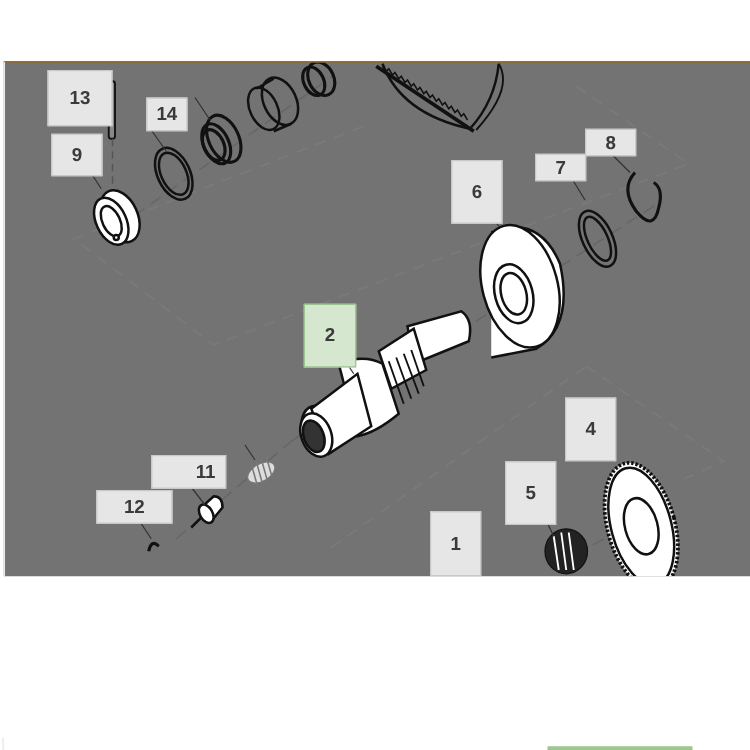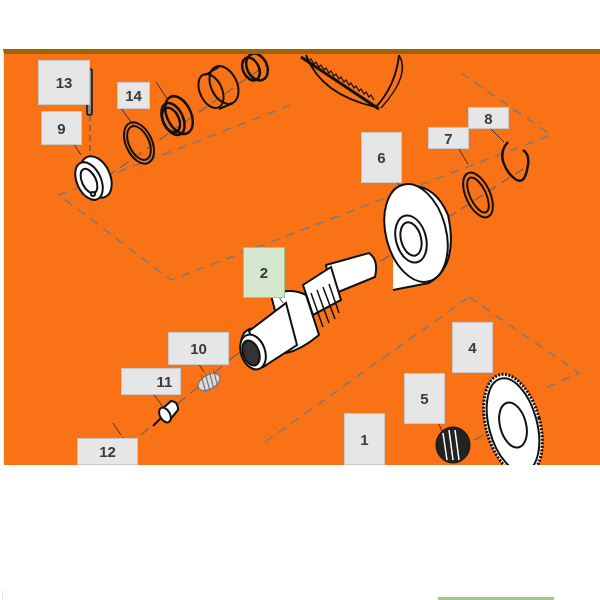--- a/index.html
+++ b/index.html
@@ -1,17 +1,17 @@
 <!DOCTYPE html>
 <html><head>
 <meta charset="utf-8">
 <style>
   html, body { margin:0; padding:0; background:#ffffff; }
   body { width:600px; height:600px; position:relative; overflow:hidden; font-family:"Liberation Sans", sans-serif; }
-  .viewer { position:absolute; left:3px; top:49px; width:597px; height:411px; border-left:1px solid #ececec; border-top:5px solid #a16207; background:#f97316; overflow:hidden; }
+  .viewer { position:absolute; left:3px; top:49px; width:597px; height:411px; border-left:1px solid #ececec; border-top:1px solid #a16207; background:#737373; overflow:hidden; }
   .diagram { position:absolute; left:0; top:0; width:597px; height:411px; }
   .callout { position:absolute; background:#e6e6e6; border:1px solid #c9c9c9; box-sizing:border-box; display:flex; align-items:center; justify-content:center; color:#3a3a3a; font-weight:bold; font-size:15px; cursor:pointer; }
   .callout.active { background:#d5e8cf; border-color:#9bc690; }
   .bottom-bar { position:absolute; left:438px; top:597px; width:116px; height:3px; background:#9cc88e; }
   .left-edge { position:absolute; left:2px; top:590px; width:1px; height:10px; background:#e6e6e6; }
 </style>
 </head>
 <body>
 
 <div class="viewer">
@@ -150,22 +150,21 @@
     </g>
   </svg>
 
   <div class="callout" style="left:34px;top:6px;width:52px;height:45px;">13</div>
   <div class="callout" style="left:89px;top:28px;width:33px;height:27px;margin-left:24px;">14</div>
   <div class="callout" style="left:37px;top:57px;width:41px;height:34px;">9</div>
   <div class="callout" style="left:464px;top:53px;width:41px;height:22px;">8</div>
   <div class="callout" style="left:424px;top:73px;width:41px;height:22px;">7</div>
   <div class="callout" style="left:357px;top:78px;width:41px;height:51px;">6</div>
   <div class="callout active" style="left:239px;top:193px;width:42px;height:51px;">2</div>
-  <div class="callout" style="left:164px;top:278px;width:61px;height:33px;">10</div>
   <div class="callout" style="left:117px;top:314px;width:60px;height:27px;padding-left:27px;">11</div>
-  <div class="callout" style="left:73px;top:342px;width:61px;height:27px;margin-top:42px;">12</div>
+  <div class="callout" style="left:73px;top:342px;width:61px;height:27px;">12</div>
   <div class="callout" style="left:448px;top:268px;width:41px;height:51px;">4</div>
   <div class="callout" style="left:400px;top:319px;width:41px;height:51px;">5</div>
   <div class="callout" style="left:340px;top:359px;width:41px;height:52px;">1</div>
 </div>
 
 <div class="left-edge"></div>
 <div class="bottom-bar"></div>
 
 </body></html>

